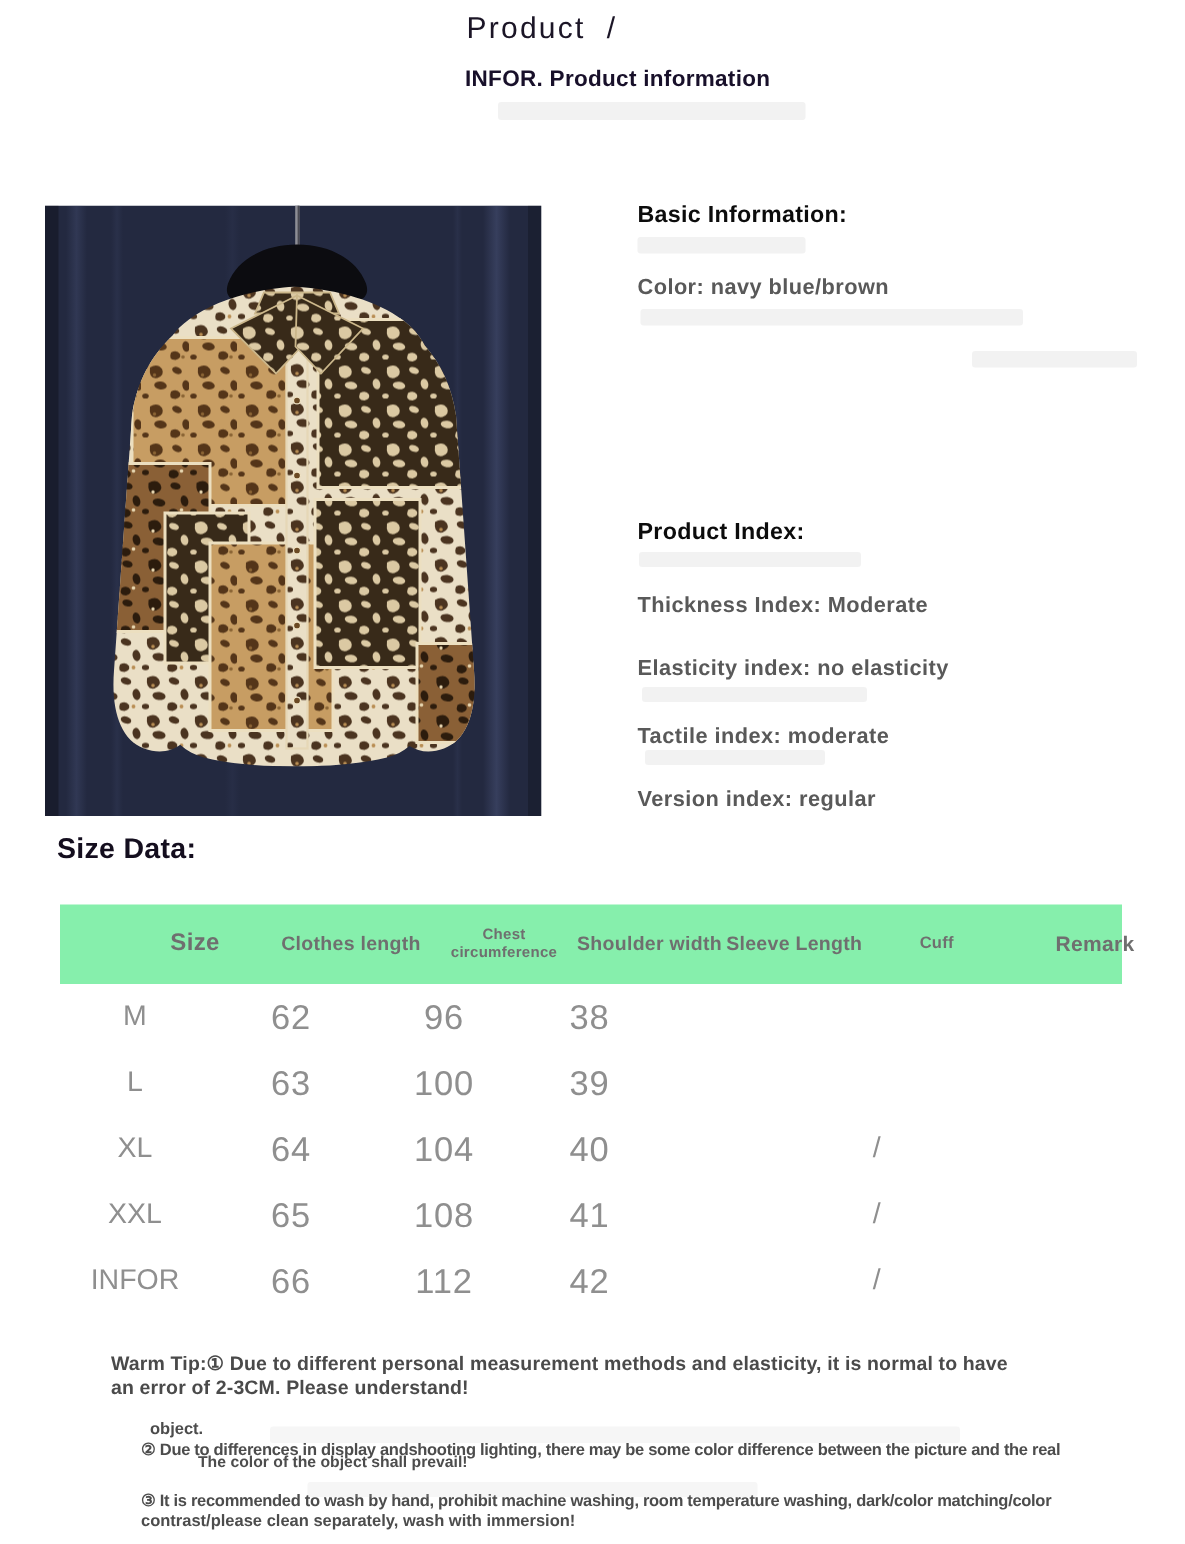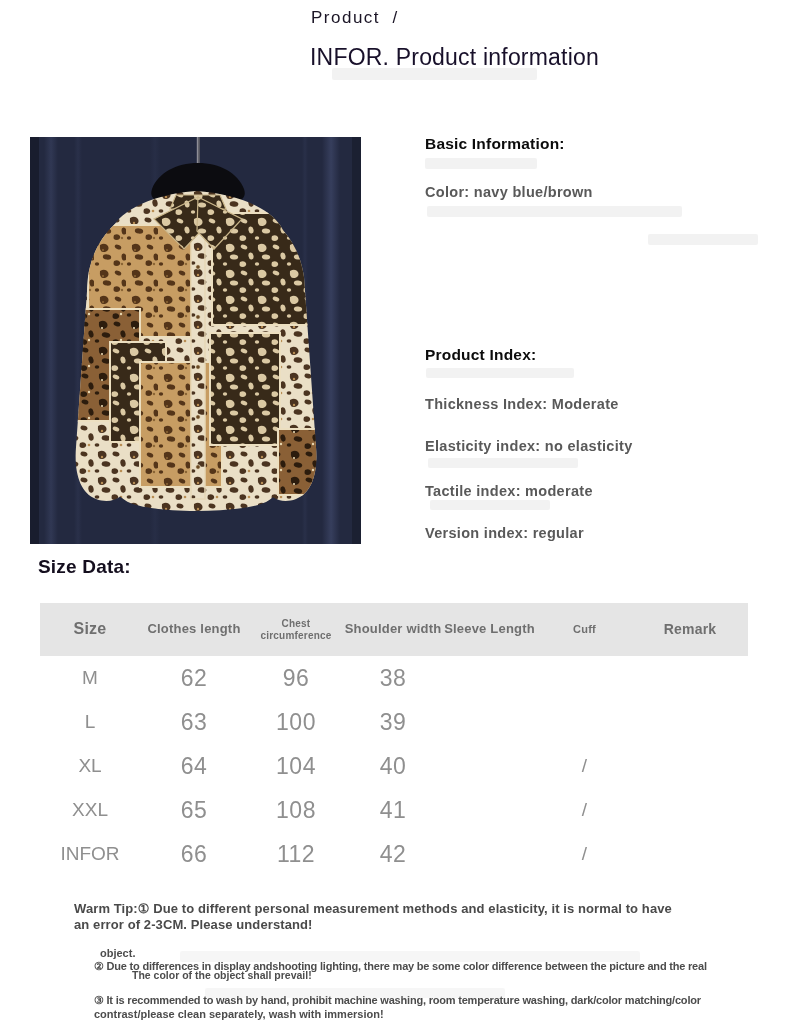--- a/index.html
+++ b/index.html
@@ -5,25 +5,25 @@
   * { margin:0; padding:0; box-sizing:border-box; }
   html,body { background:#fff; }
   .page {
     position:relative; width:790px; height:1029px; margin:0 auto;
     background:#ffffff; overflow:hidden;
     font-family:"Liberation Sans", sans-serif; color:#222;
   }
   
   .crumb {
     position:absolute; left:311px; top:8px;
-    font-size:17px; letter-spacing:1.5px; color:#1b1526; white-space:pre;
+    font-size:20px; letter-spacing:1.5px; color:#1b1526; white-space:pre;
   }
   .page-title {
     position:absolute; left:310px; top:44px;
-    font-size:23px; font-weight:400; color:#18102a; letter-spacing:0.2px;
+    font-size:15px; font-weight:700; color:#18102a; letter-spacing:0.2px;
   }
   
   .photo { position:absolute; left:30px; top:137px; width:331px; height:407px; }
   .photo svg { display:block; }
   
   .info { position:absolute; left:425px; top:135px; width:340px; height:410px; }
   .info .h {
     position:absolute; left:0; font-size:15.5px; font-weight:700; color:#0c0c0c; letter-spacing:0.2px;
   }
   .info .ln {
@@ -41,21 +41,21 @@
   .size-heading {
     position:absolute; left:38px; top:556px;
     font-size:19px; font-weight:700; color:#140e1e; letter-spacing:0.2px;
   }
   .size-table { position:absolute; left:40px; top:603px; width:708px; }
   .trow {
     display:grid;
     grid-template-columns:100px 108px 96px 98px 95px 95px 116px;
     align-items:center;
   }
-  .thead { background:#e5e5e5; height:53px; }
+  .thead { background:#86efac; height:53px;padding-left:40px; }
   .thead .cell {
     text-align:center; color:#6f6f6f; font-weight:700; line-height:1.15; letter-spacing:0.2px;
   }
   .hc0 { font-size:16px; }
   .hc1,.hc3,.hc4 { font-size:13px; }
   .hc2 { font-size:10px; font-weight:600; }
   .hc5 { font-size:11px; }
   .hc6 { font-size:14px; }
   .tbody .trow { height:44px; }
   .tbody .cell { text-align:center; color:#8f8f8f; font-weight:400; }

